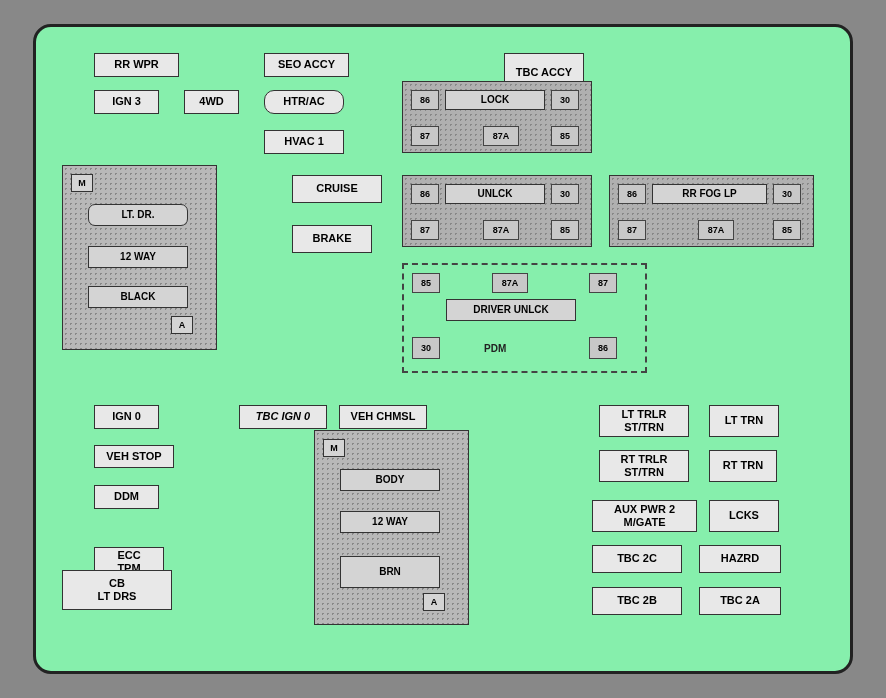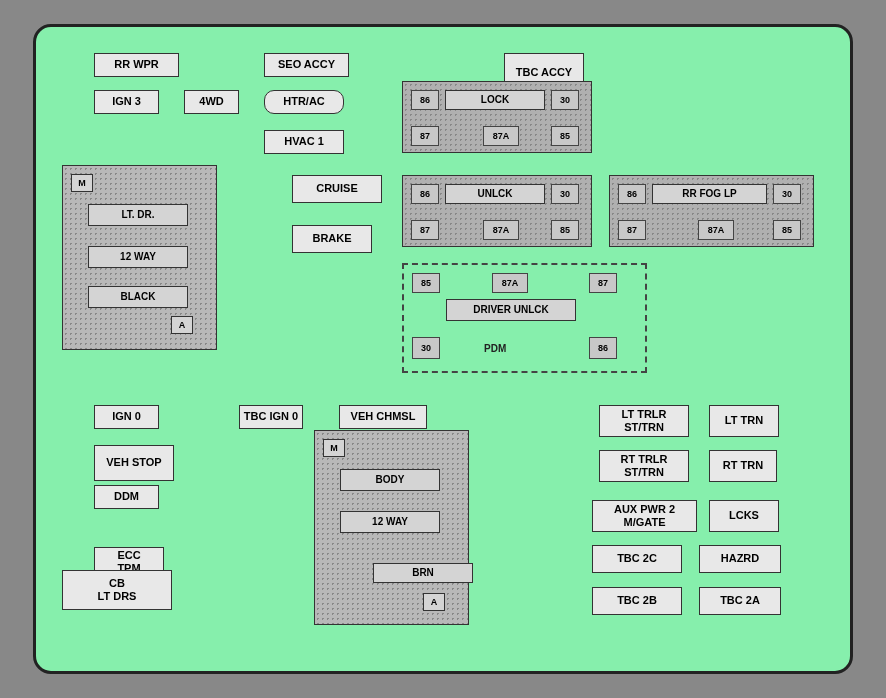--- a/index.html
+++ b/index.html
@@ -125,21 +125,21 @@
     </div>
 
     <div class="lbl" style="left:50px; top:55px; width:65px; height:24px;">IGN 3</div>
     <div class="lbl" style="left:140px; top:55px; width:55px; height:24px;">4WD</div>
     <div class="lbl" style="left:220px; top:55px; width:80px; height:24px;border-radius:10px;">HTR/AC</div>
 
     <div class="lbl" style="left:220px; top:95px; width:80px; height:24px;">HVAC 1</div>
 
     <div class="relay-module" style="left:18px; top:130px; width:155px; height:185px;">
       <div class="corner-lbl" style="left:8px; top:8px; width:22px; height:18px;">M</div>
-      <div class="inner-lbl" style="left:25px; top:38px; width:100px; height:22px;">LT. DR.</div>
+      <div class="inner-lbl" style="left:25px; top:38px; width:100px; height:22px;border-radius:7px;">LT. DR.</div>
       <div class="inner-lbl" style="left:25px; top:80px; width:100px; height:22px;">12 WAY</div>
       <div class="inner-lbl" style="left:25px; top:120px; width:100px; height:22px;">BLACK</div>
       <div class="corner-lbl" style="left:108px; top:150px; width:22px; height:18px;">A</div>
     </div>
 
     <div class="lbl" style="left:248px; top:140px; width:90px; height:28px;">CRUISE</div>
 
     <div class="lbl" style="left:248px; top:190px; width:80px; height:28px;">BRAKE</div>
 
     <div class="relay-group" style="left:358px; top:140px; width:190px; height:72px;">
@@ -164,35 +164,35 @@
       <div class="relay-cell" style="left:8px; top:8px; width:28px; height:20px;">85</div>
       <div class="relay-cell" style="left:88px; top:8px; width:36px; height:20px;">87A</div>
       <div class="relay-cell" style="left:185px; top:8px; width:28px; height:20px;">87</div>
       <div class="inner-lbl" style="left:42px; top:34px; width:130px; height:22px;">DRIVER UNLCK</div>
       <div class="relay-cell" style="left:8px; top:72px; width:28px; height:22px;">30</div>
       <div class="relay-cell" style="left:185px; top:72px; width:28px; height:22px;">86</div>
       <div class="pdm-label" style="left:80px; top:78px;">PDM</div>
     </div>
 
     <div class="lbl" style="left:50px; top:370px; width:65px; height:24px;">IGN 0</div>
-    <div class="lbl" style="left:195px; top:370px; width:64px; height:24px;">TBC IGN 0</div>
+    <div class="lbl" style="left:195px; top:370px; width:88px; height:24px;font-style:italic;">TBC IGN 0</div>
     <div class="lbl" style="left:295px; top:370px; width:88px; height:24px;">VEH CHMSL</div>
 
-    <div class="lbl" style="left:50px; top:410px; width:80px; height:36px;">VEH STOP</div>
+    <div class="lbl" style="left:50px; top:410px; width:80px; height:23px;">VEH STOP</div>
     <div class="lbl" style="left:50px; top:450px; width:65px; height:24px;">DDM</div>
     <div class="lbl" style="left:50px; top:512px; width:70px; height:30px; white-space:pre-line;">ECC
 TPM</div>
     <div class="lbl" style="left:18px; top:535px; width:110px; height:40px; white-space:pre-line;">CB
 LT DRS</div>
 
     <div class="relay-module" style="left:270px; top:395px; width:155px; height:195px;">
       <div class="corner-lbl" style="left:8px; top:8px; width:22px; height:18px;">M</div>
       <div class="inner-lbl" style="left:25px; top:38px; width:100px; height:22px;">BODY</div>
       <div class="inner-lbl" style="left:25px; top:80px; width:100px; height:22px;">12 WAY</div>
-      <div class="inner-lbl" style="left:25px; top:132px; width:100px; height:20px;margin-left:33px;">BRN</div>
+      <div class="inner-lbl" style="left:25px; top:125px; width:100px; height:32px;">BRN</div>
       <div class="corner-lbl" style="left:108px; top:162px; width:22px; height:18px;">A</div>
     </div>
 
     <div class="lbl" style="left:555px; top:370px; width:90px; height:32px; white-space:pre-line;">LT TRLR
 ST/TRN</div>
     <div class="lbl" style="left:665px; top:370px; width:70px; height:32px;">LT TRN</div>
     <div class="lbl" style="left:555px; top:415px; width:90px; height:32px; white-space:pre-line;">RT TRLR
 ST/TRN</div>
     <div class="lbl" style="left:665px; top:415px; width:68px; height:32px;">RT TRN</div>
 

